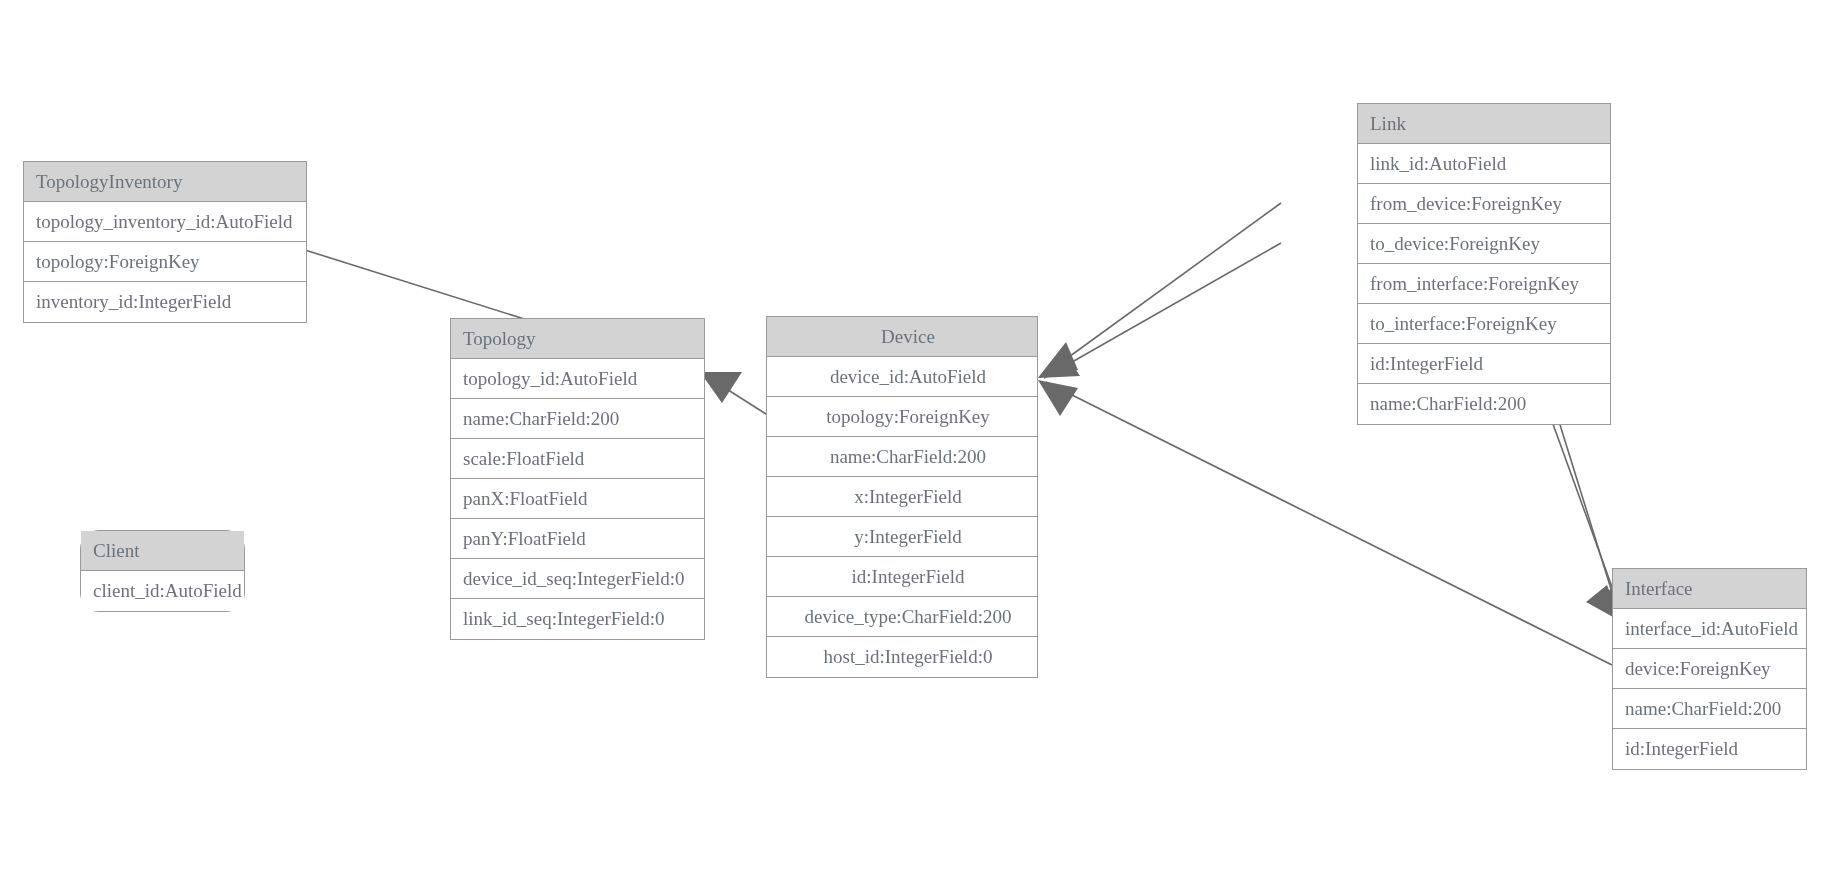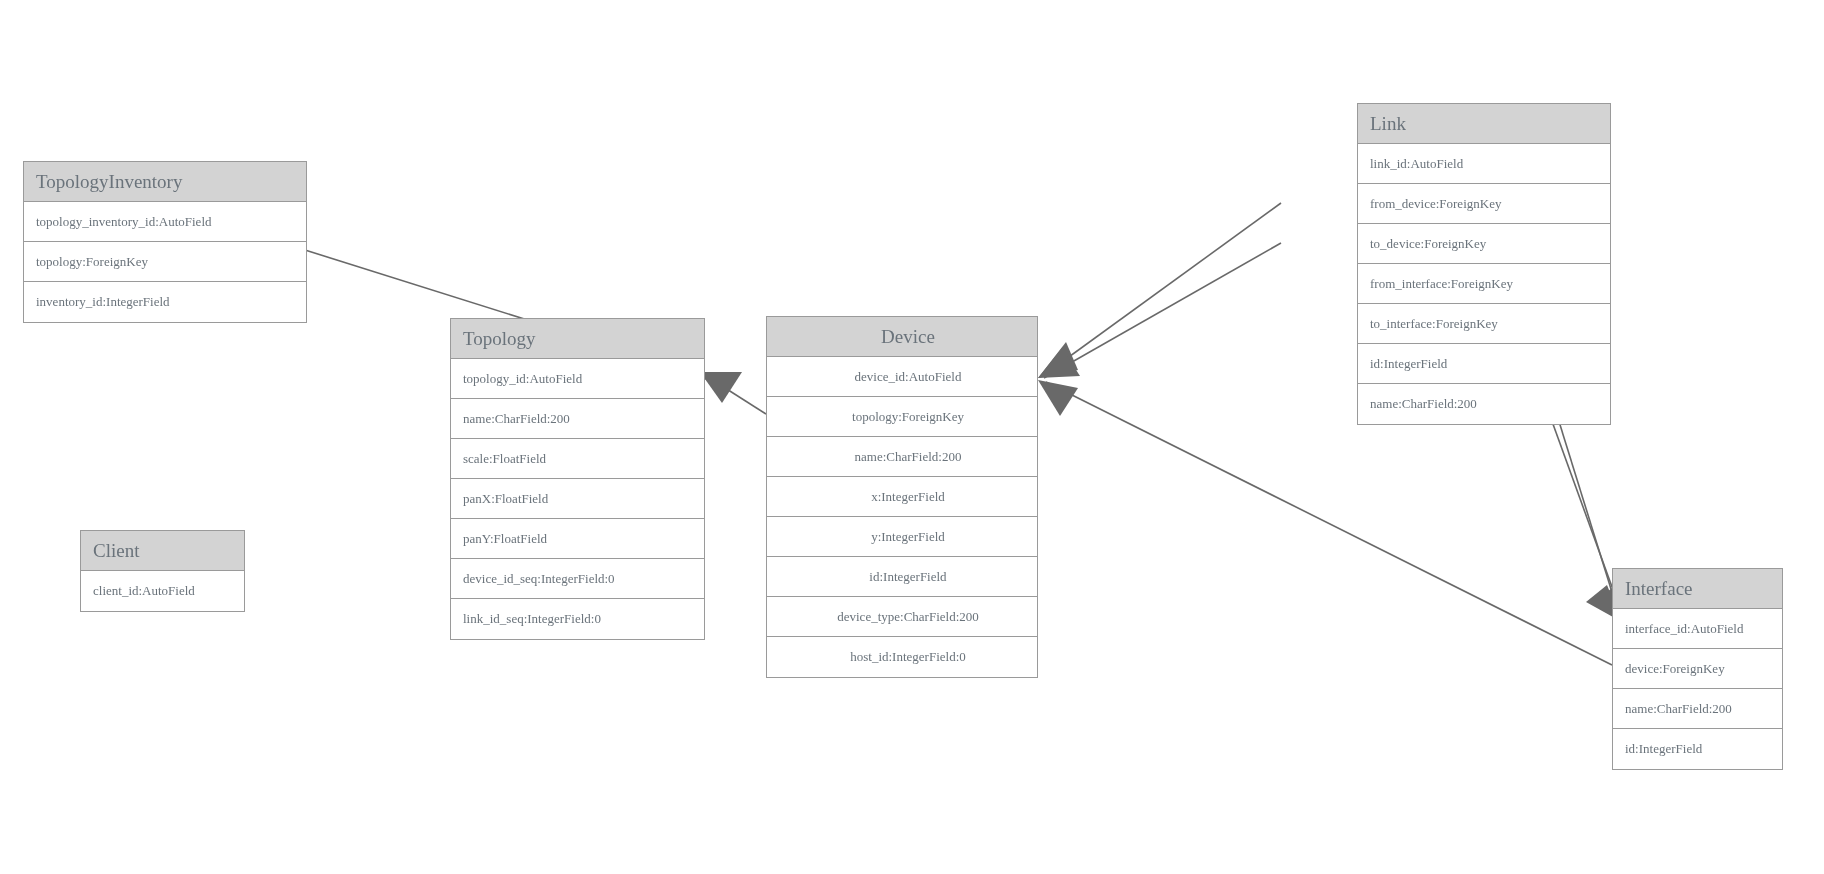--- a/index.html
+++ b/index.html
@@ -43,21 +43,21 @@
     padding-left: 12px;
     white-space: nowrap;
     overflow: hidden;
   }
   .entity-row {
     box-sizing: border-box;
     height: 40px;
     line-height: 39px;
     border-bottom: 1px solid #9a9a9a;
     color: #6a737b;
-    font-size: 13px;
+    font-size: 19px;
     padding-left: 12px;
     white-space: nowrap;
     overflow: hidden;
     background: #ffffff;
   }
   .entity-row:last-child {
     border-bottom: none;
   }
 </style>
 </head>
@@ -103,21 +103,21 @@
     </g>
   </svg>
 
   <div class="entity" style="left:23px; top:161px; width:284px;">
     <div class="entity-header">TopologyInventory</div>
     <div class="entity-row">topology_inventory_id:AutoField</div>
     <div class="entity-row">topology:ForeignKey</div>
     <div class="entity-row">inventory_id:IntegerField</div>
   </div>
 
-  <div class="entity" style="left:80px; top:530px; width:165px;">
+  <div class="entity" style="left:80px; top:530px; width:165px;border-radius:19px;">
     <div class="entity-header">Client</div>
     <div class="entity-row">client_id:AutoField</div>
   </div>
 
   <div class="entity" style="left:450px; top:318px; width:255px;">
     <div class="entity-header">Topology</div>
     <div class="entity-row">topology_id:AutoField</div>
     <div class="entity-row">name:CharField:200</div>
     <div class="entity-row">scale:FloatField</div>
     <div class="entity-row">panX:FloatField</div>
@@ -142,21 +142,21 @@
     <div class="entity-header">Link</div>
     <div class="entity-row">link_id:AutoField</div>
     <div class="entity-row">from_device:ForeignKey</div>
     <div class="entity-row">to_device:ForeignKey</div>
     <div class="entity-row">from_interface:ForeignKey</div>
     <div class="entity-row">to_interface:ForeignKey</div>
     <div class="entity-row">id:IntegerField</div>
     <div class="entity-row">name:CharField:200</div>
   </div>
 
-  <div class="entity" style="left:1612px; top:568px; width:171px;">
+  <div class="entity" style="left:1612px; top:568px; width:195px;">
     <div class="entity-header">Interface</div>
     <div class="entity-row">interface_id:AutoField</div>
     <div class="entity-row">device:ForeignKey</div>
     <div class="entity-row">name:CharField:200</div>
     <div class="entity-row">id:IntegerField</div>
   </div>
 
 </div>
 
 </body></html>

